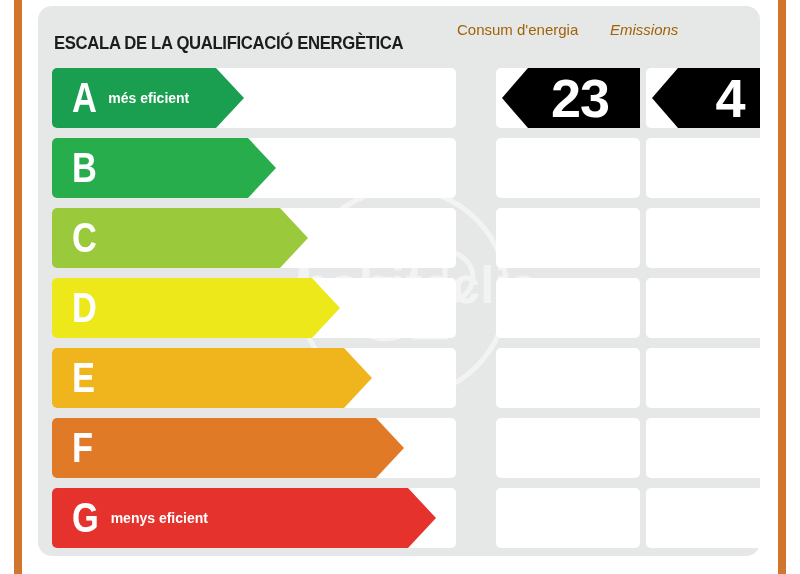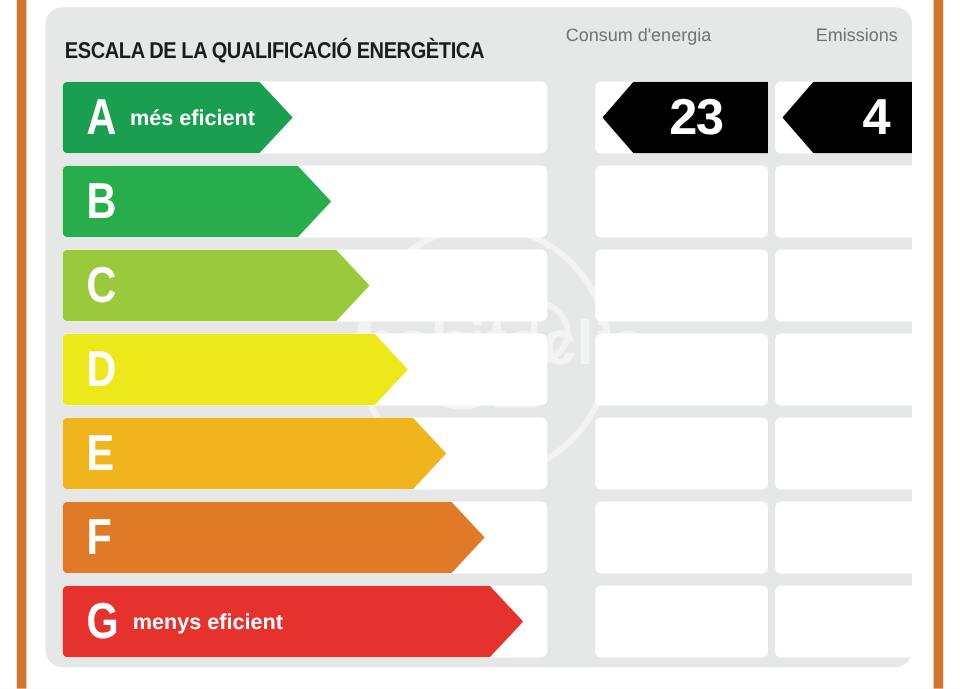--- a/index.html
+++ b/index.html
@@ -63,31 +63,31 @@
     font-weight: bold;
     font-size: 19px;
     letter-spacing: -0.4px;
     color: #1c1c1c;
     transform: scaleX(0.88);
     transform-origin: left center;
     white-space: nowrap;
   }
   .col-head {
     position: absolute;
-    text-align: center;
-    color: #737373;
+    text-align: left;
+    color: #a16207;
     font-size: 15px;
     line-height: 1.38;
     font-family: "Liberation Sans", sans-serif;
     white-space: nowrap;
   }
   .col-head .unit { font-size: 13px; }
   .col-head sub, .col-head sup { font-size: 9px; }
   #col-head-energy { left: 419px; top: 14px; width: 150px; }
-  #col-head-emis   { left: 601px; top: 14px; width: 150px; }
+  #col-head-emis   { left: 572px; top: 14px; width: 150px; font-style: italic; }
 
   
   .rows {
     position: absolute;
     left: 0;
     top: 62px;
     width: 722px;
   }
   .row {
     position: relative;
@@ -124,21 +124,21 @@
     font-size: 42px;
     line-height: 1;
     margin-left: 20px;
     transform: scaleX(0.82);
     transform-origin: left center;
   }
   .arrow .caption {
     color: #ffffff;
     font-family: "Liberation Sans", sans-serif;
     font-weight: bold;
-    font-size: 18px;
+    font-size: 14px;
     margin-left: 6px;
     white-space: nowrap;
   }
 
   
   .cell {
     position: absolute;
     top: 0;
     height: 60px;
     background: #ffffff;
@@ -155,21 +155,21 @@
     background: #000000;
     clip-path: polygon(26px 0, 100% 0, 100% 100%, 26px 100%, 0 50%);
     display: flex;
     align-items: center;
     justify-content: center;
   }
   .badge .val {
     color: #ffffff;
     font-family: "Liberation Sans", sans-serif;
     font-weight: bold;
-    font-size: 42px;
+    font-size: 54px;
     line-height: 1;
     padding-left: 18px;
     letter-spacing: -1px;
   }
   .badge.energy   { left: 464px; width: 138px; }
   .badge.emission { left: 614px; width: 138px; }
 </style>
 </head>
 <body>
 

